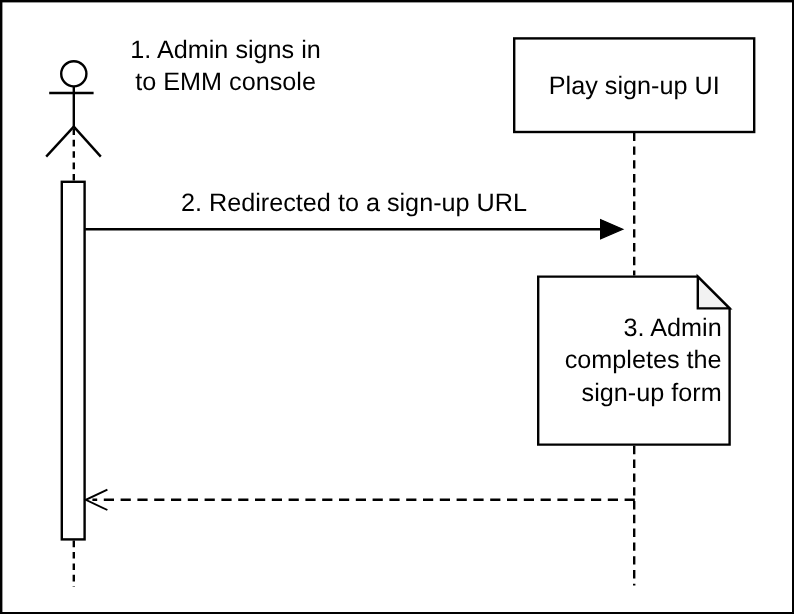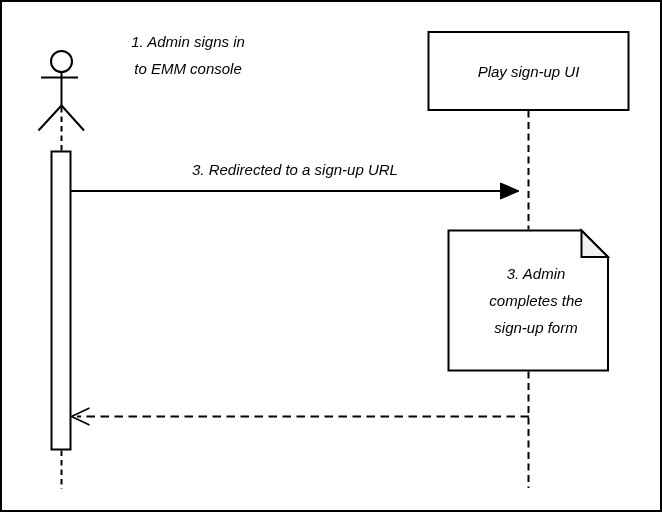--- a/index.html
+++ b/index.html
@@ -14,32 +14,32 @@
   }
   #frame{
     position:absolute;left:0;top:0;right:0;bottom:0;
     border:2px solid #000;
     pointer-events:none;
   }
   svg{position:absolute;left:0;top:0;}
   svg *{stroke:#000;}
   .label{
     position:absolute;
-    font-size:15px;
+    font-size:21px;
     line-height:27px;
     text-align:center;
     white-space:pre-line;
     color:#000;
-    font-style:italic;
   }
   .nowrap{white-space:nowrap;}
   .boxed{
     display:flex;
     align-items:center;
     justify-content:center;
+    text-align:right;
   }
 </style>
 </head>
 <body>
 
 <div id="stage">
 
   <svg width="662" height="512" viewBox="0 0 662 512">
 
     <g fill="none" stroke-width="2">
@@ -74,20 +74,20 @@
     </g>
   </svg>
 
   <div id="frame"></div>
 
   <div class="label" style="left:88px;top:28px;width:200px;">1. Admin signs in
 to EMM console</div>
 
   <div class="label boxed" style="left:428px;top:32px;width:201px;height:78px;">Play sign-up UI</div>
 
-  <div class="label nowrap" style="left:115px;top:156px;width:360px;">3. Redirected to a sign-up URL</div>
+  <div class="label nowrap" style="left:115px;top:156px;width:360px;">2. Redirected to a sign-up URL</div>
 
   <div class="label boxed" style="left:448px;top:230px;width:176px;height:141px;">3. Admin
 completes the
 sign-up form</div>
 
 
 </div>
 
 </body></html>

